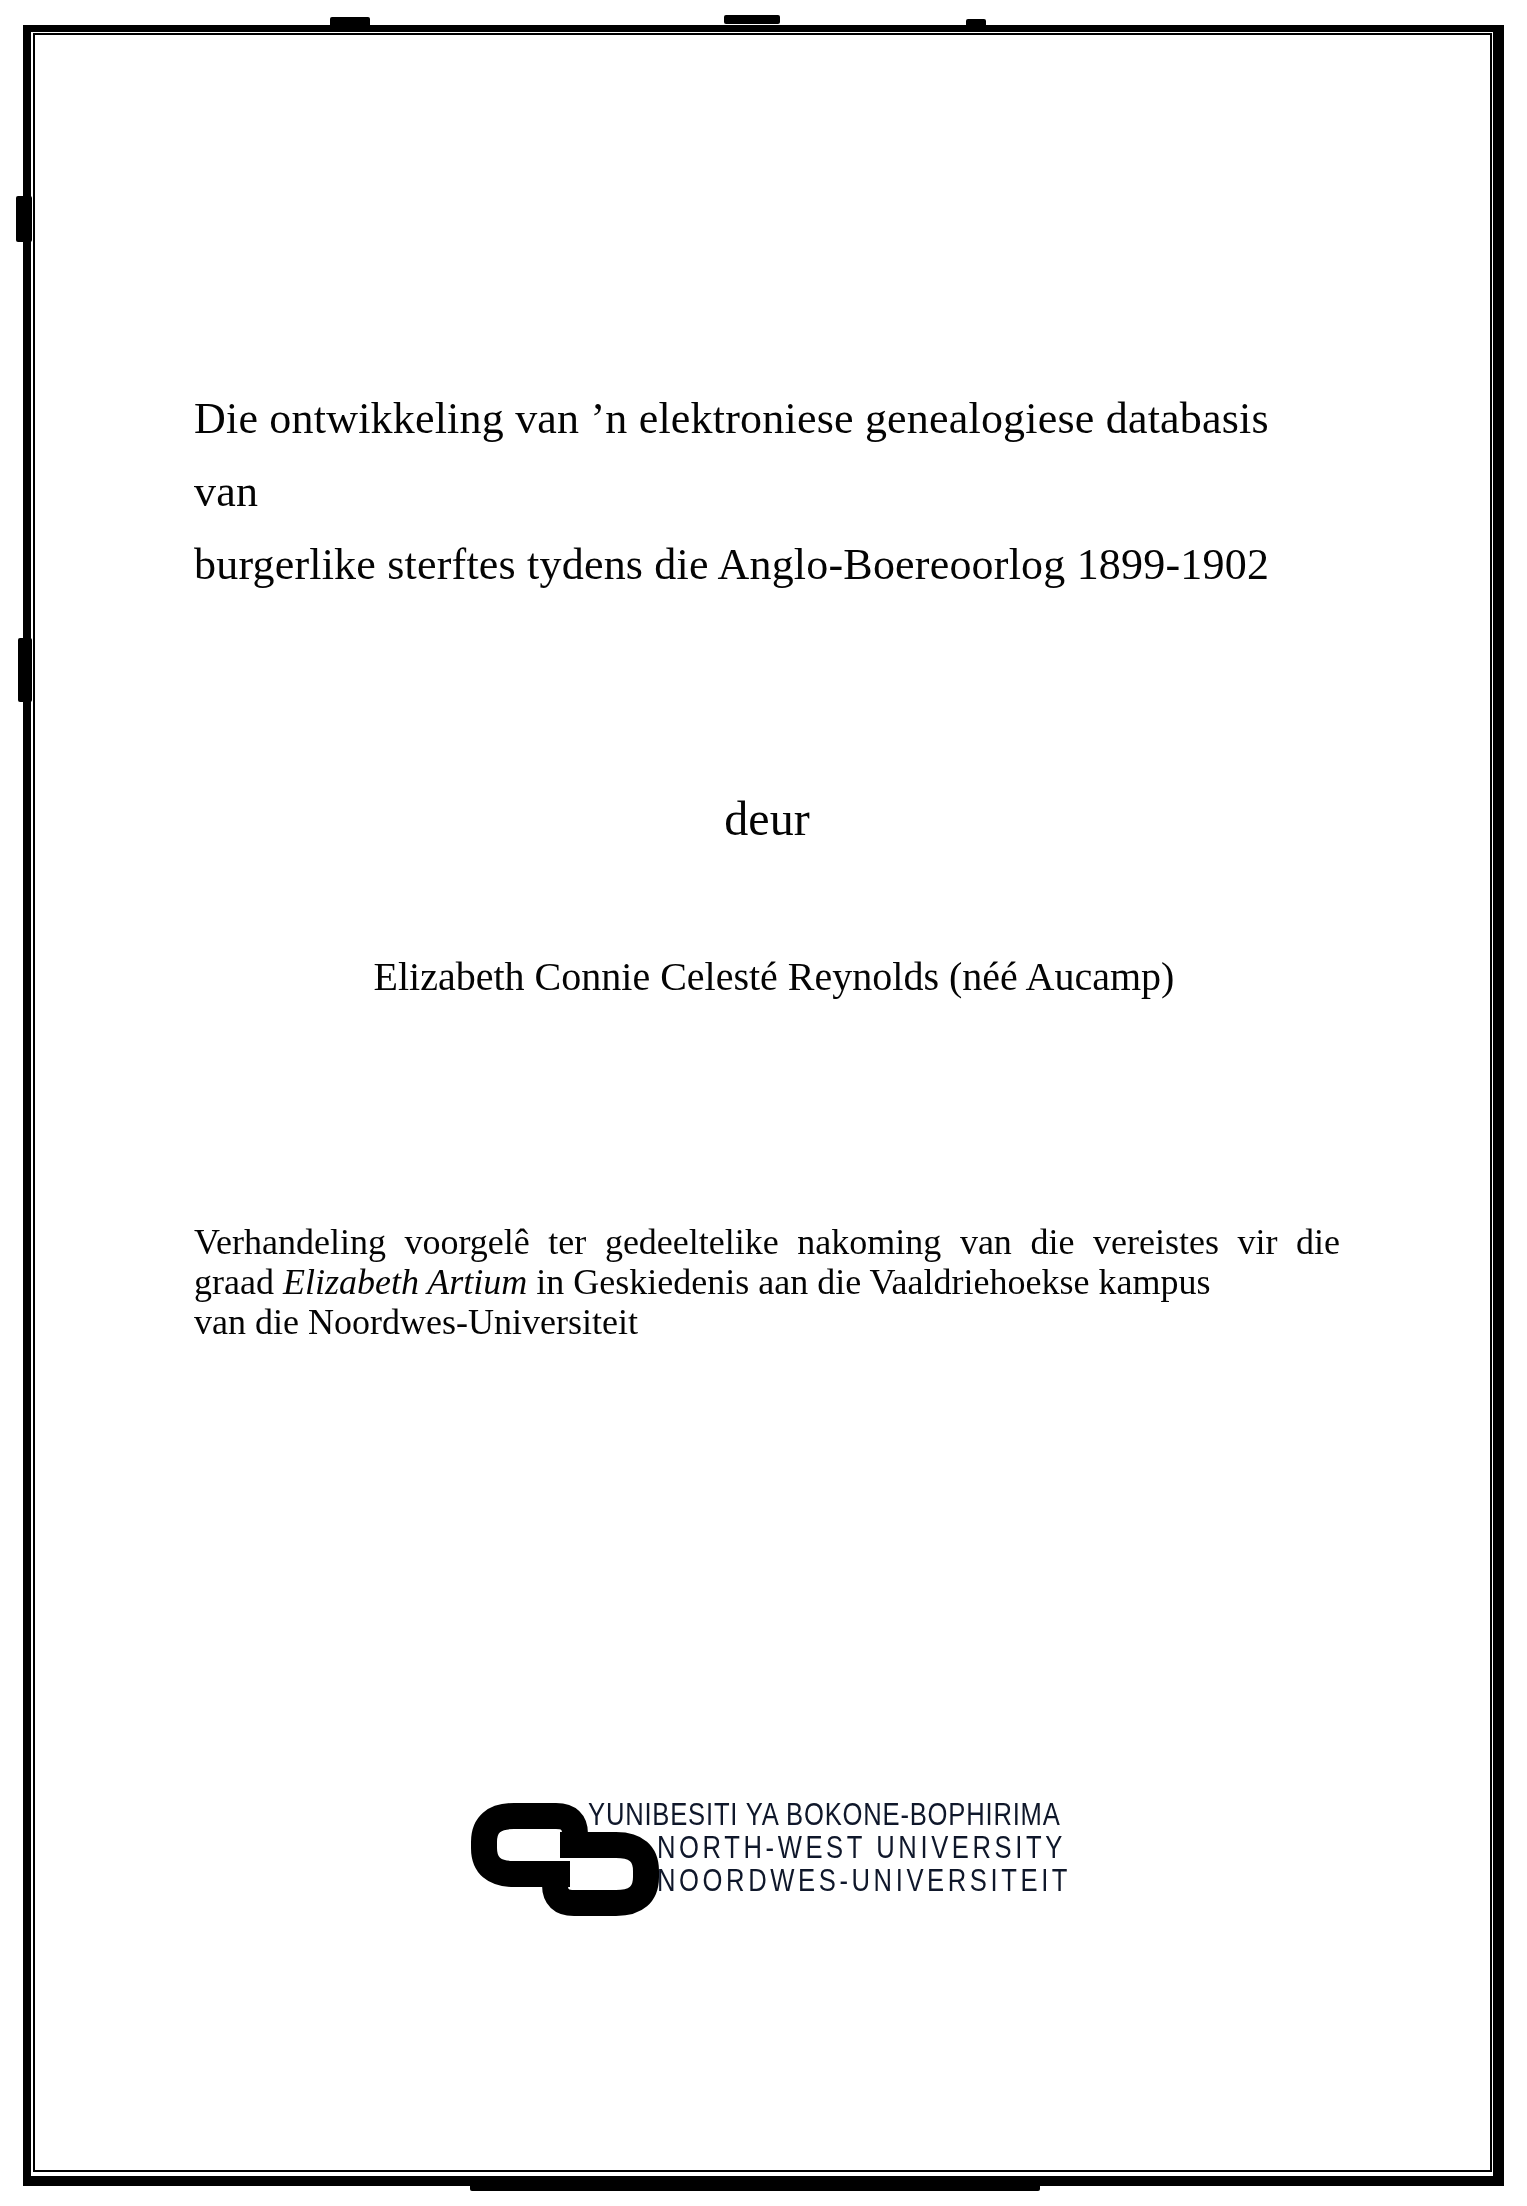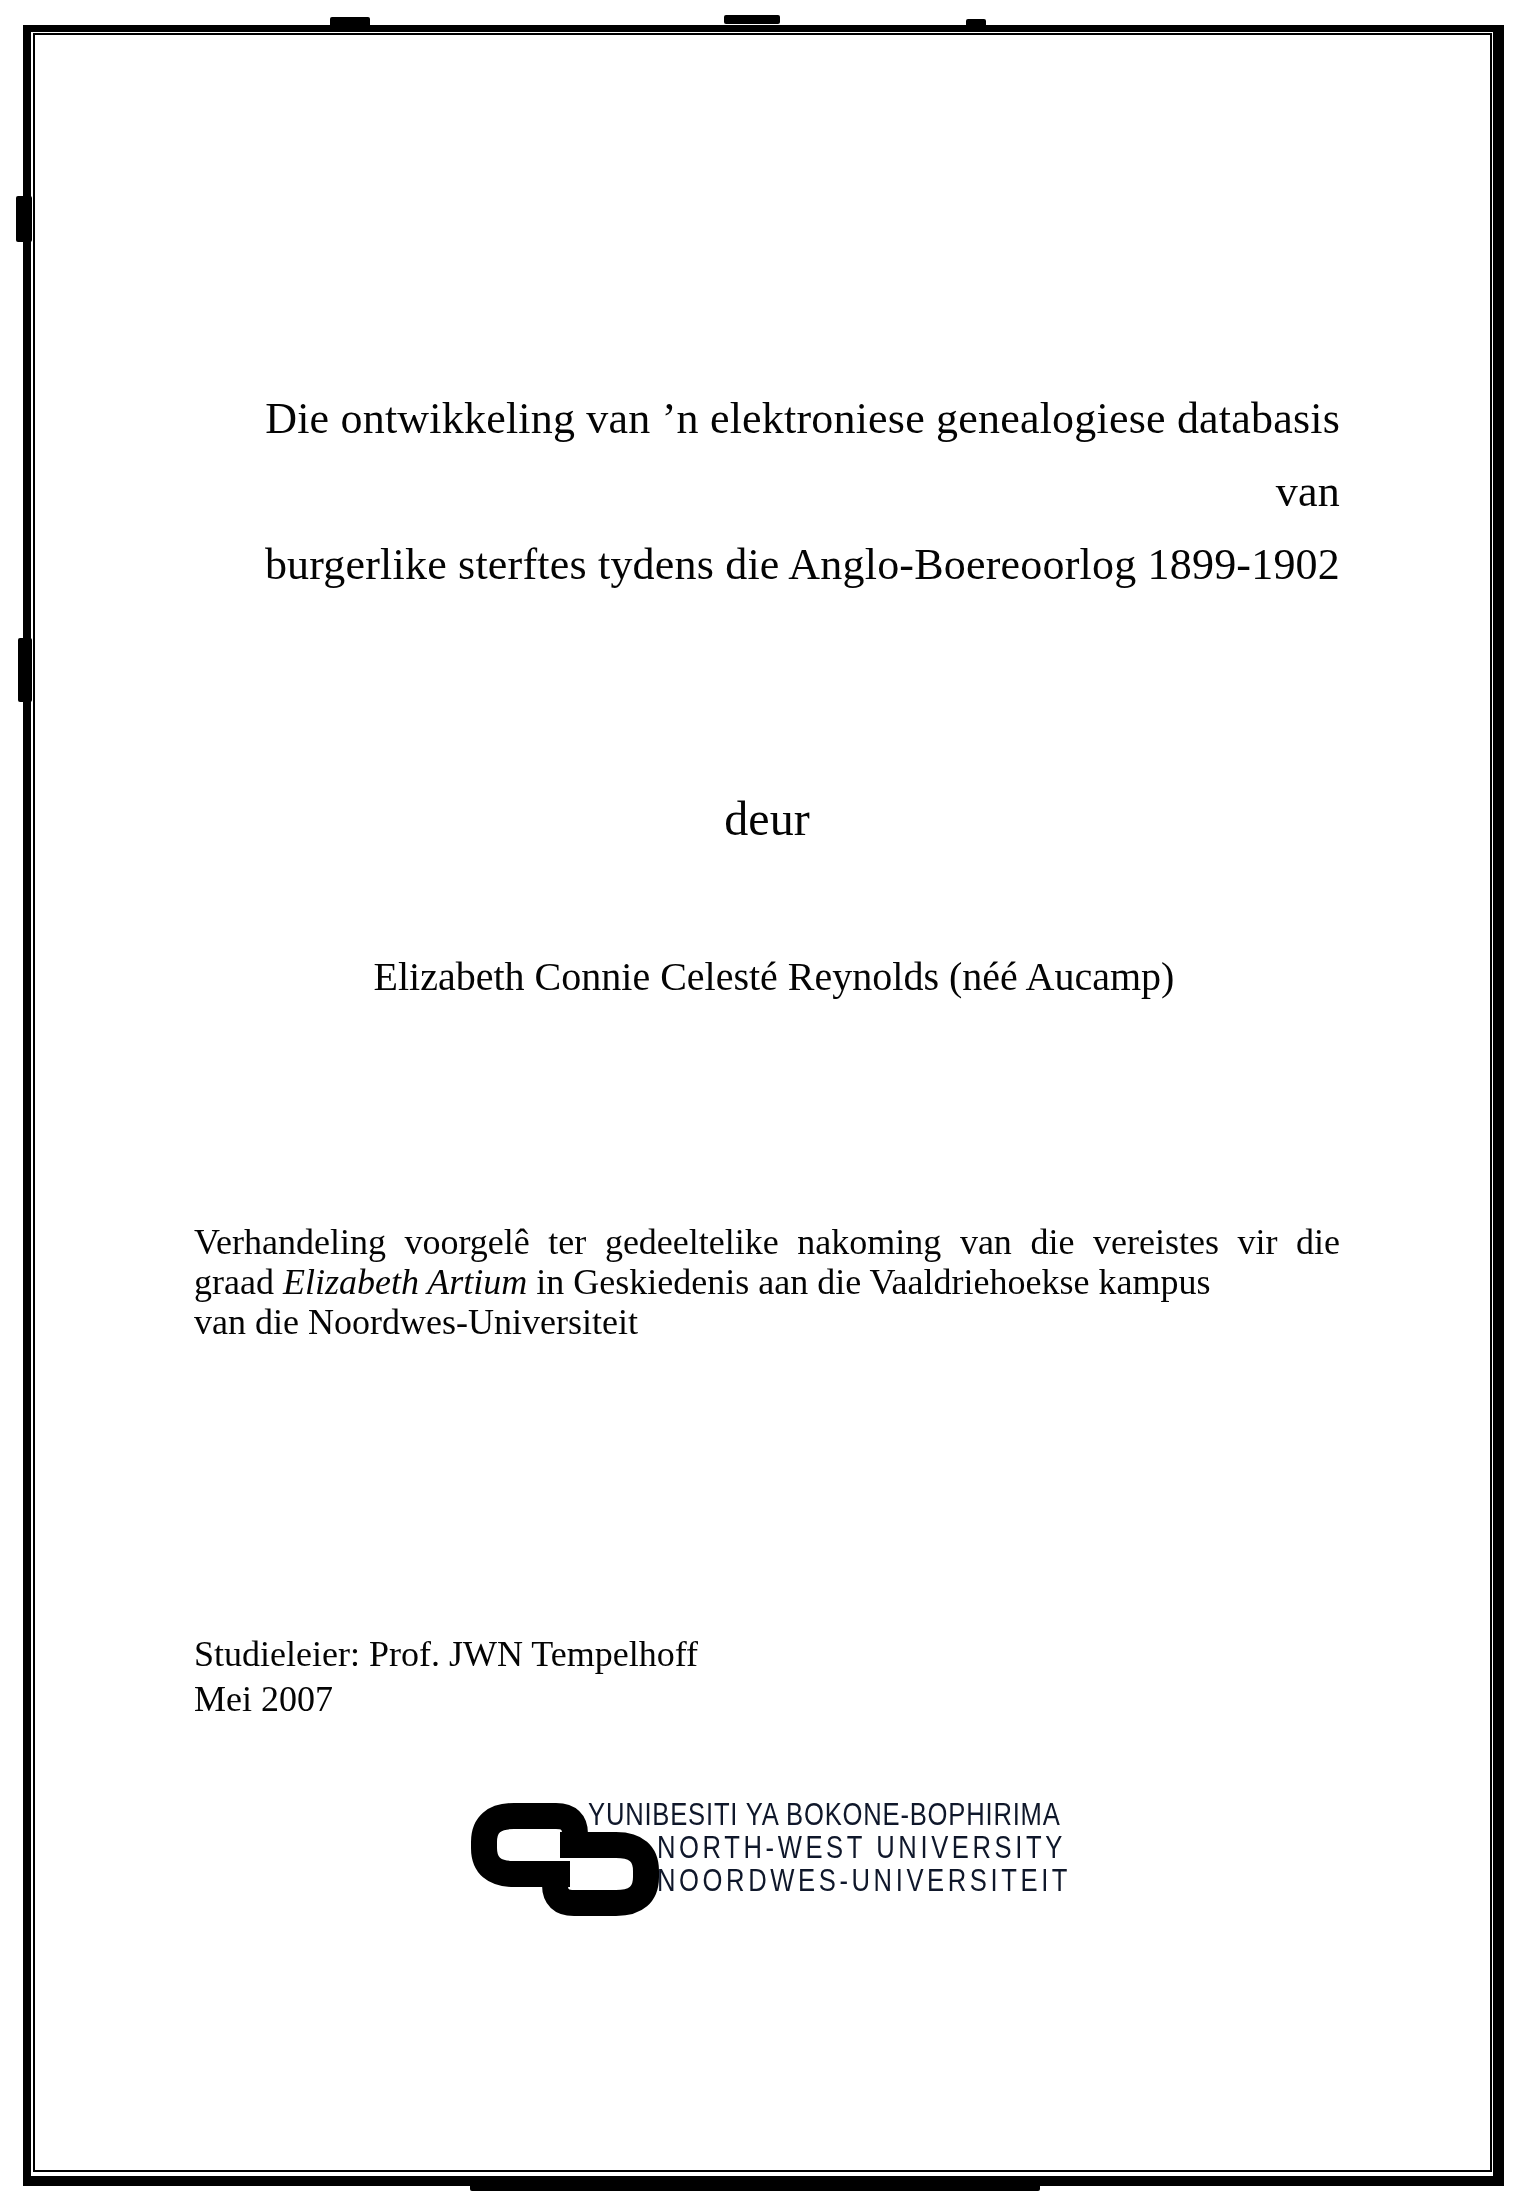--- a/index.html
+++ b/index.html
@@ -14,21 +14,21 @@
     box-sizing:border-box;
     border-style:solid; border-color:#000;
     border-width:7px 11px 10px 8px;
   }
   .frame-inner {
     position:absolute; left:33px; top:33px; width:1459px; height:2139px;
     box-sizing:border-box; border:2px solid #000;
   }
   .title-block {
     position:absolute; left:194px; top:382px; width:1146px;
-    font-size:44px; line-height:73px; text-align:right;
+    font-size:44px; line-height:73px; text-align:left;
     letter-spacing:0.2px;
   }
   .byline {
     position:absolute; left:194px; top:801px; width:1146px;
     font-size:48px; line-height:36px; text-align:center;
   }
   .author {
     position:absolute; left:194px; top:957px; width:1160px;
     font-size:40px; line-height:40px; text-align:center;
   }
@@ -90,24 +90,20 @@
   <div class="byline">deur</div>
 
   <div class="author">Elizabeth Connie Celesté Reynolds (néé Aucamp)</div>
 
   <div class="submission">
     <div class="just">Verhandeling voorgelê ter gedeeltelike nakoming van die vereistes vir die</div>
     <div><span>graad </span><span class="italic">Elizabeth Artium</span><span> in Geskiedenis aan die Vaaldriehoekse kampus</span></div>
     <div>van die Noordwes-Universiteit</div>
   </div>
 
-  <div class="supervisor-block">
-    <div>Studieleier: Prof. JWN Tempelhoff</div>
-    <div>Mei 2007</div>
-  </div>
 
   <div class="logo">
     <svg class="logo-mark" width="190" height="122" viewBox="0 0 190 122" aria-hidden="true">
       <g fill="none" stroke="#000" stroke-width="26">
         <path d="M 105,58 L 105,34 Q 105,16 86,16 L 44,16 Q 14,16 14,42 L 14,48 Q 14,74 44,74 L 100,74"></path>
         <path d="M 105,58 L 105,34 Q 105,16 86,16 L 44,16 Q 14,16 14,42 L 14,48 Q 14,74 44,74 L 100,74" transform="rotate(180 95 59.5)"></path>
       </g>
     </svg>
     <div class="logo-text">
       <div class="lt">YUNIBESITI YA BOKONE-BOPHIRIMA</div>

